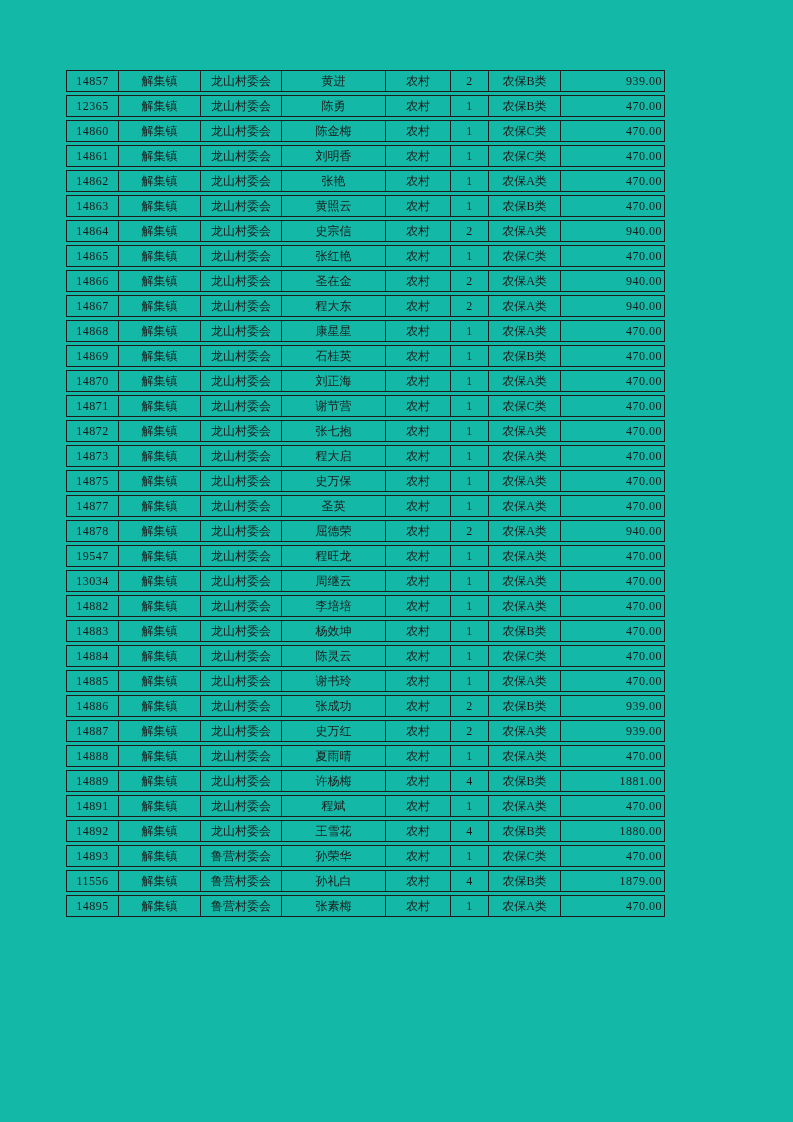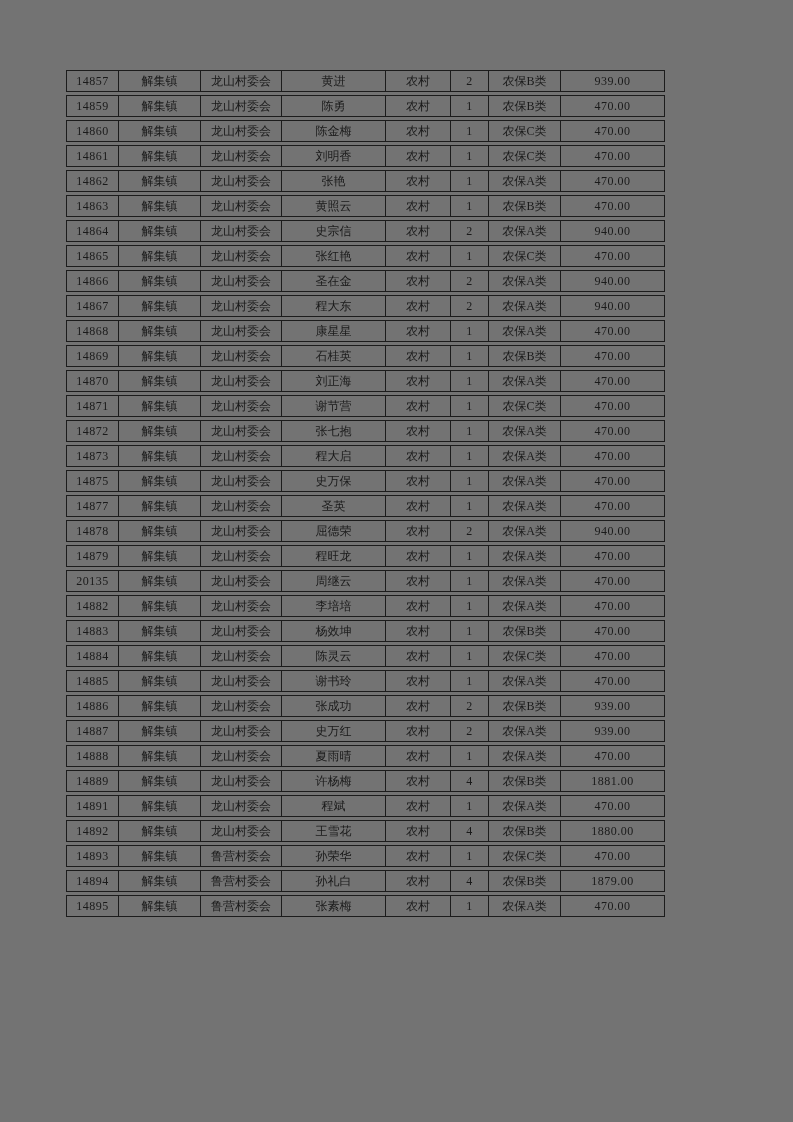--- a/index.html
+++ b/index.html
@@ -12,21 +12,21 @@
     background: #ffffff;
     position: relative;
     overflow: hidden;
     font-family: "Liberation Serif", "DejaVu Serif", serif;
     color: #1a1a1a;
   }
   .page {
     position: absolute;
     left: 0; top: 0;
     width: 793px; height: 1122px;
-    background: #737373;
+    background: #14b8a6;
   }
   .table-wrap {
     position: absolute;
     left: 66px;
     top: 67px;
     width: 599px;
   }
   table.roster {
     width: 599px;
     table-layout: fixed;
@@ -42,20 +42,21 @@
     border-left: 1px solid #1c1c1c;
     text-align: center;
     vertical-align: middle;
     font-size: 12px;
     line-height: 20px;
     white-space: nowrap;
     overflow: hidden;
   }
   table.roster td:last-child {
     border-right: 1px solid #1c1c1c;
+    text-align: right;
   }
   table.roster td.num {
     font-family: "Liberation Serif", "DejaVu Serif", serif;
     letter-spacing: 0.5px;
   }
 </style>
 </head>
 <body>
 
 <div class="page">
@@ -76,21 +77,21 @@
             <td class="num">14857</td>
             <td>解集镇</td>
             <td>龙山村委会</td>
             <td>黄进</td>
             <td>农村</td>
             <td class="num">2</td>
             <td>农保B类</td>
             <td class="num">939.00</td>
           </tr>
           <tr>
-            <td class="num">14859</td>
+            <td class="num">12365</td>
             <td>解集镇</td>
             <td>龙山村委会</td>
             <td>陈勇</td>
             <td>农村</td>
             <td class="num">1</td>
             <td>农保B类</td>
             <td class="num">470.00</td>
           </tr>
           <tr>
             <td class="num">14860</td>
@@ -256,31 +257,31 @@
             <td class="num">14878</td>
             <td>解集镇</td>
             <td>龙山村委会</td>
             <td>屈德荣</td>
             <td>农村</td>
             <td class="num">2</td>
             <td>农保A类</td>
             <td class="num">940.00</td>
           </tr>
           <tr>
-            <td class="num">14879</td>
+            <td class="num">19547</td>
             <td>解集镇</td>
             <td>龙山村委会</td>
             <td>程旺龙</td>
             <td>农村</td>
             <td class="num">1</td>
             <td>农保A类</td>
             <td class="num">470.00</td>
           </tr>
           <tr>
-            <td class="num">20135</td>
+            <td class="num">13034</td>
             <td>解集镇</td>
             <td>龙山村委会</td>
             <td>周继云</td>
             <td>农村</td>
             <td class="num">1</td>
             <td>农保A类</td>
             <td class="num">470.00</td>
           </tr>
           <tr>
             <td class="num">14882</td>
@@ -386,21 +387,21 @@
             <td class="num">14893</td>
             <td>解集镇</td>
             <td>鲁营村委会</td>
             <td>孙荣华</td>
             <td>农村</td>
             <td class="num">1</td>
             <td>农保C类</td>
             <td class="num">470.00</td>
           </tr>
           <tr>
-            <td class="num">14894</td>
+            <td class="num">11556</td>
             <td>解集镇</td>
             <td>鲁营村委会</td>
             <td>孙礼白</td>
             <td>农村</td>
             <td class="num">4</td>
             <td>农保B类</td>
             <td class="num">1879.00</td>
           </tr>
           <tr>
             <td class="num">14895</td>

